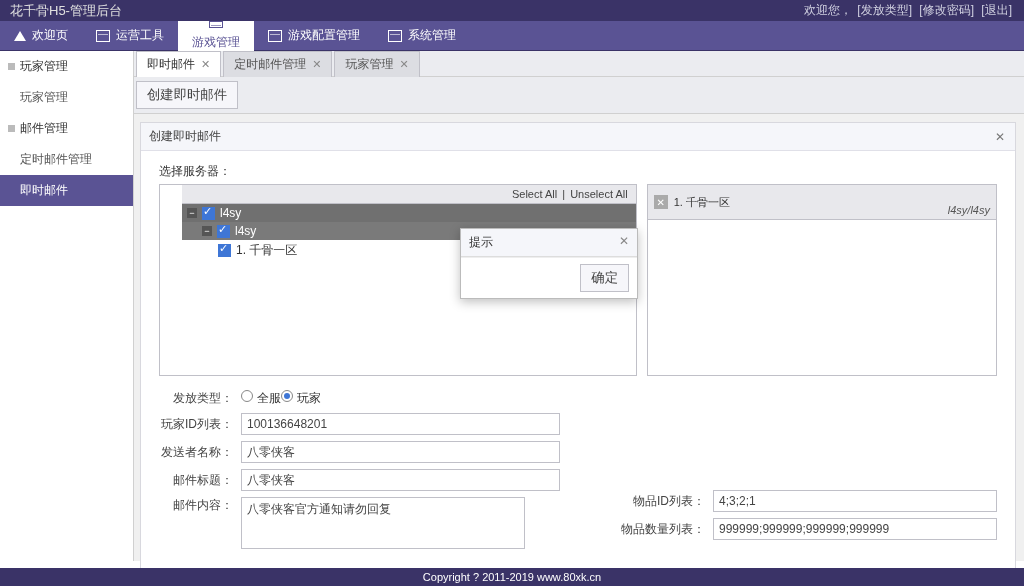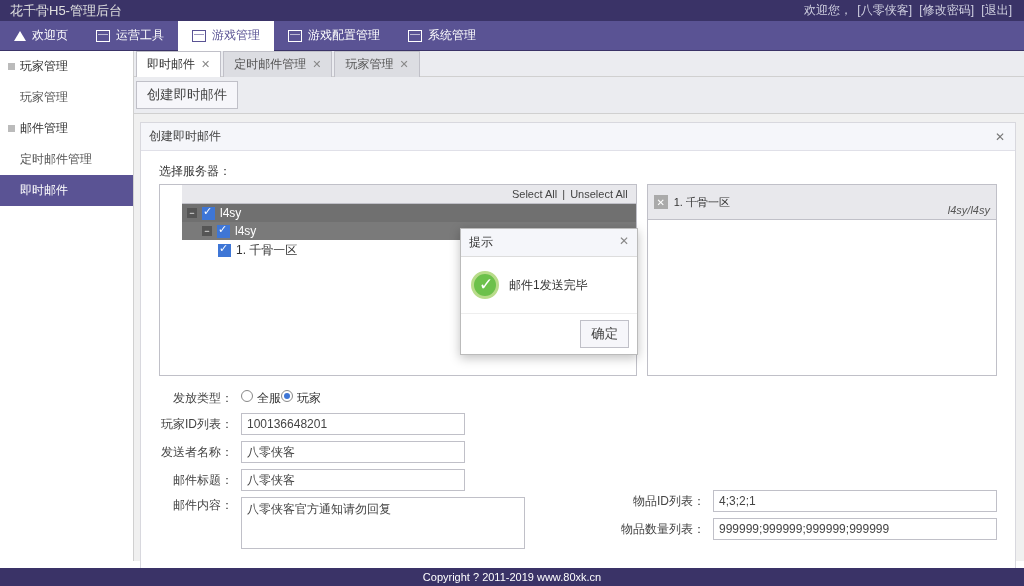--- a/index.html
+++ b/index.html
@@ -3,21 +3,21 @@
 <meta charset="utf-8">
 <style>
 * { box-sizing: border-box; margin: 0; padding: 0; }
 body { font-family: "Microsoft YaHei", Arial, sans-serif; font-size: 12px; color: #333; background: #fff; width: 1024px; height: 586px; overflow: hidden; position: relative; }
 .header { background: #3a3367; height: 21px; display: flex; justify-content: space-between; align-items: center; padding: 0 10px; color: #fff; }
 .header-title { font-size: 13px; color: #e0e0e0; }
 .header-right { color: #d0d0e0; font-size: 12px; }
 .header-right a { color: #d0d0e0; text-decoration: none; margin: 0 2px; cursor: pointer; }
 .main-nav { background: #5a5394; height: 30px; display: flex; align-items: center; border-bottom: 1px solid #3a3367; }
 .nav-item { display: flex; align-items: center; padding: 0 14px; height: 30px; color: #fff; cursor: pointer; gap: 6px; }
-.nav-item.active { background: #fff; color: #5a5394; }
+.nav-item.active { background: #fff; color: #5a5394; flex-direction: column; }
 .nav-icon { width: 14px; height: 12px; border: 1px solid currentColor; position: relative; }
 .nav-icon::before { content: ""; position: absolute; top: 3px; left: 1px; right: 1px; height: 1px; background: currentColor; opacity: .6; }
 .nav-home-icon { width: 0; height: 0; border-left: 6px solid transparent; border-right: 6px solid transparent; border-bottom: 10px solid currentColor; }
 .body-row { display: flex; height: calc(586px - 28px - 30px - 18px); }
 .sidebar { width: 134px; background: #fff; border-right: 1px solid #d0d0d0; }
 .side-item { padding: 7px 8px 7px 20px; cursor: pointer; color: #555; }
 .side-group { padding: 7px 8px; color: #333; cursor: pointer; }
 .side-bullet { display: inline-block; width: 7px; height: 7px; background: #bbb; margin-right: 5px; }
 .side-item.active { background: #5a5394; color: #fff; }
 .content { flex: 1; display: flex; flex-direction: column; background: #f0f0f0; }
@@ -49,21 +49,21 @@
 .indent2 { padding-left: 36px; }
 .right-head { display: flex; align-items: center; background: #e8e8ec; border-bottom: 1px solid #c0c0c8; padding: 3px 6px; font-size: 11px; }
 .right-del { width: 14px; height: 14px; background: #aaa; display: flex; align-items: center; justify-content: center; color: #fff; font-size: 10px; margin-right: 6px; cursor: pointer; }
 .right-path { font-style: italic; color: #555; margin-left: auto; margin-top: 16px; }
 .form-area { margin-top: 14px; }
 .form-row { display: flex; align-items: center; margin-bottom: 6px; }
 .form-label { width: 74px; text-align: right; margin-right: 8px; color: #444; }
 .radio-group { display: flex; align-items: flex-end; }
 .radio { width: 12px; height: 12px; border: 1px solid #888; border-radius: 50%; display: inline-block; position: relative; margin-right: 4px; }
 .radio.checked::after { content: ""; width: 6px; height: 6px; background: #3e76d6; border-radius: 50%; position: absolute; top: 2px; left: 2px; }
-.txt-input { border: 1px solid #c0c0c8; padding: 3px 5px; font-size: 12px; color: #444; width: 224px; background: #fff; }
+.txt-input { border: 1px solid #c0c0c8; padding: 3px 5px; font-size: 12px; color: #444; width: 319px; background: #fff; }
 .textarea { width: 284px; height: 52px; border: 1px solid #c0c0c8; padding: 3px 5px; resize: none; font-size: 12px; color: #444; }
 .form-row.top-align { align-items: flex-start; }
 .right-inputs { margin-left: auto; }
 .right-inputs .form-row .txt-input { width: 284px; }
 .btn-row { display: flex; justify-content: flex-end; gap: 8px; padding: 8px 18px; }
 .btn { padding: 5px 18px; border: 1px solid #c0c0c8; background: #f6f6fa; cursor: pointer; color: #333; }
 .btn.primary { background: #1f85e6; color: #fff; border: 1px solid #1a74cc; }
 .footer { background: #3a3367; color: #fff; text-align: center; height: 18px; line-height: 18px; font-size: 11px; position: absolute; bottom: 0; left: 0; right: 0; }
 .modal { position: absolute; top: 228px; left: 460px; width: 178px; background: #fff; border: 1px solid #bbb; box-shadow: 0 3px 10px rgba(0,0,0,.25); z-index: 100; }
 .modal-head { background: #f5f6fa; padding: 5px 8px; font-size: 12px; display: flex; justify-content: space-between; border-bottom: 1px solid #ddd; }
@@ -73,21 +73,21 @@
 .modal-icon::after { content: "✓"; color: #fff; font-size: 17px; position: absolute; top: 0; left: 5px; }
 .modal-foot { text-align: right; padding: 6px 8px; border-top: 1px solid #eee; }
 </style>
 </head>
 <body>
 
 <div class="header">
   <div class="header-title">花千骨H5-管理后台</div>
   <div class="header-right">
     <span>欢迎您，</span>
-    <a>[八零侠客]</a>
+    <a>[发放类型]</a>
     <a>[修改密码]</a>
     <a>[退出]</a>
   </div>
 </div>
 
 <div class="main-nav">
   <div class="nav-item">
       <span class="nav-home-icon"></span>
       <span>欢迎页</span>
     </div>
@@ -222,22 +222,18 @@
       </div>
     </div>
   </div>
 </div>
 
 <div class="modal">
   <div class="modal-head">
     <span>提示</span>
     <span class="modal-close">✕</span>
   </div>
-  <div class="modal-body">
-    <span class="modal-icon"></span>
-    <span>邮件1发送完毕</span>
-  </div>
   <div class="modal-foot">
     <button class="btn-plain">确定</button>
   </div>
 </div>
 
 <div class="footer">Copyright ? 2011-2019 www.80xk.cn</div>
 
 </body></html>

